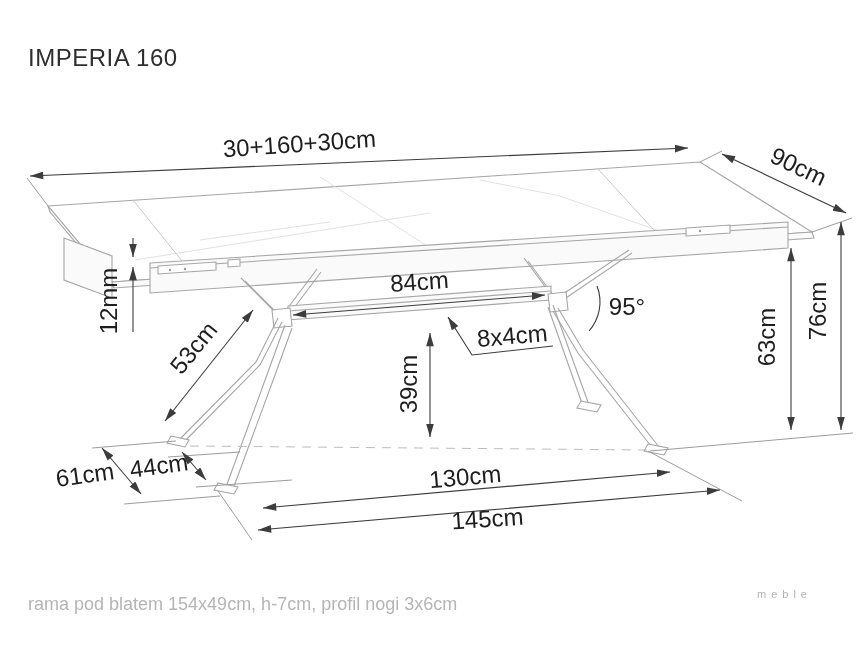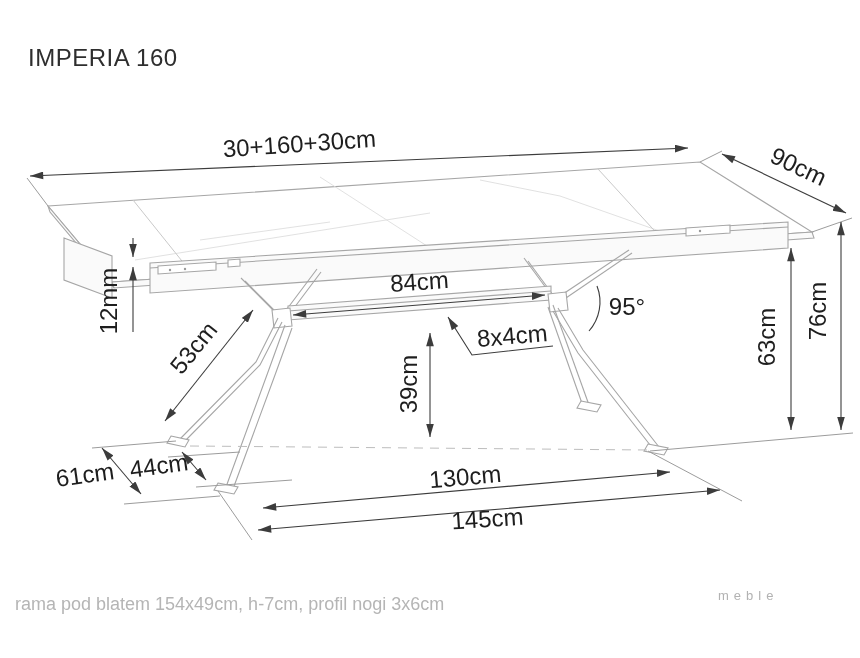--- a/index.html
+++ b/index.html
@@ -9,26 +9,26 @@
   .drawing-svg{position:absolute;left:0;top:0;}
   .furn{stroke:#a6a6a6;stroke-width:1.1;fill:none;}
   .furn-fill{stroke:#a6a6a6;stroke-width:1.1;fill:#ffffff;}
   .furn-soft{stroke:#a6a6a6;stroke-width:1.1;fill:#fafafa;}
   .vein{stroke:#dedede;stroke-width:.9;fill:none;}
   .seam{stroke:#c9c9c9;stroke-width:1;fill:none;}
   .gline{stroke:#9c9c9c;stroke-width:1;fill:none;}
   .gdash{stroke:#bdbdbd;stroke-width:1;fill:none;stroke-dasharray:9 7;}
   .dim{stroke:#3c3c3c;stroke-width:1.1;fill:none;}
   .dimtxt{fill:#1e1e1e;font-family:"Liberation Sans",sans-serif;font-size:24px;text-anchor:middle;}
-  .footer-note{position:absolute;left:15px;top:594px;font-size:18px;color:#b5b5b5;}
+  .footer-note{position:absolute;left:28px;top:594px;font-size:18px;color:#b5b5b5;}
   .logo{position:absolute;left:718px;top:587px;width:104px;}
   .logo-pill{border:2px solid #a3a3a3;border-radius:14px;height:23px;display:flex;
              align-items:center;justify-content:center;}
   .logo-brand{font-size:17px;font-weight:bold;font-style:italic;color:#9e9e9e;letter-spacing:1px;}
-  .logo-sub{text-align:left;padding-right:10px;font-size:13px;color:#b2b2b2;letter-spacing:5px;margin-top:1px;}
+  .logo-sub{text-align:right;padding-right:10px;font-size:11px;color:#b2b2b2;letter-spacing:5px;margin-top:1px;}
 </style>
 </head>
 <body>
 
 <div class="page">
 
   <div class="title">IMPERIA 160</div>
 
   <svg class="drawing-svg" width="860" height="658" viewBox="0 0 860 658">
     <defs>

